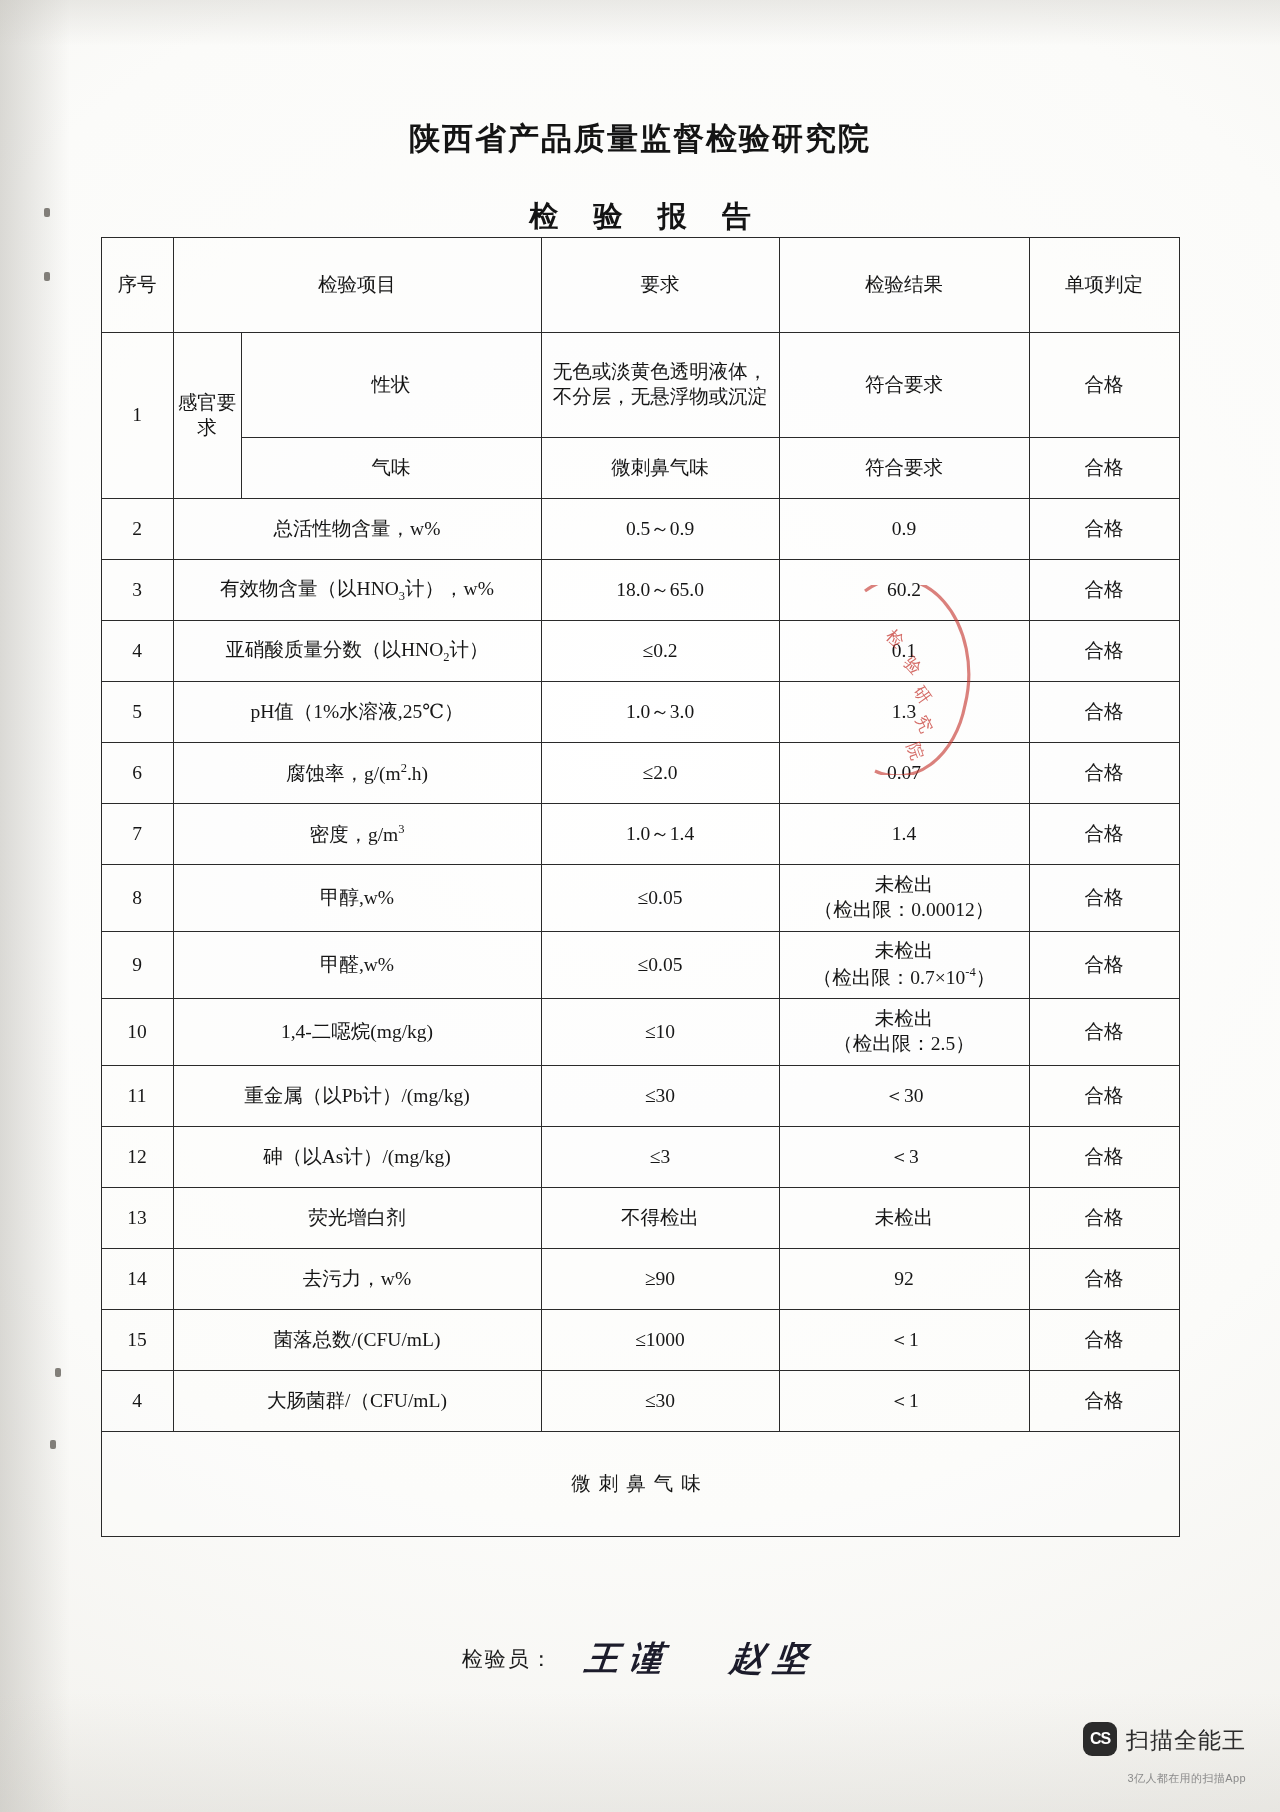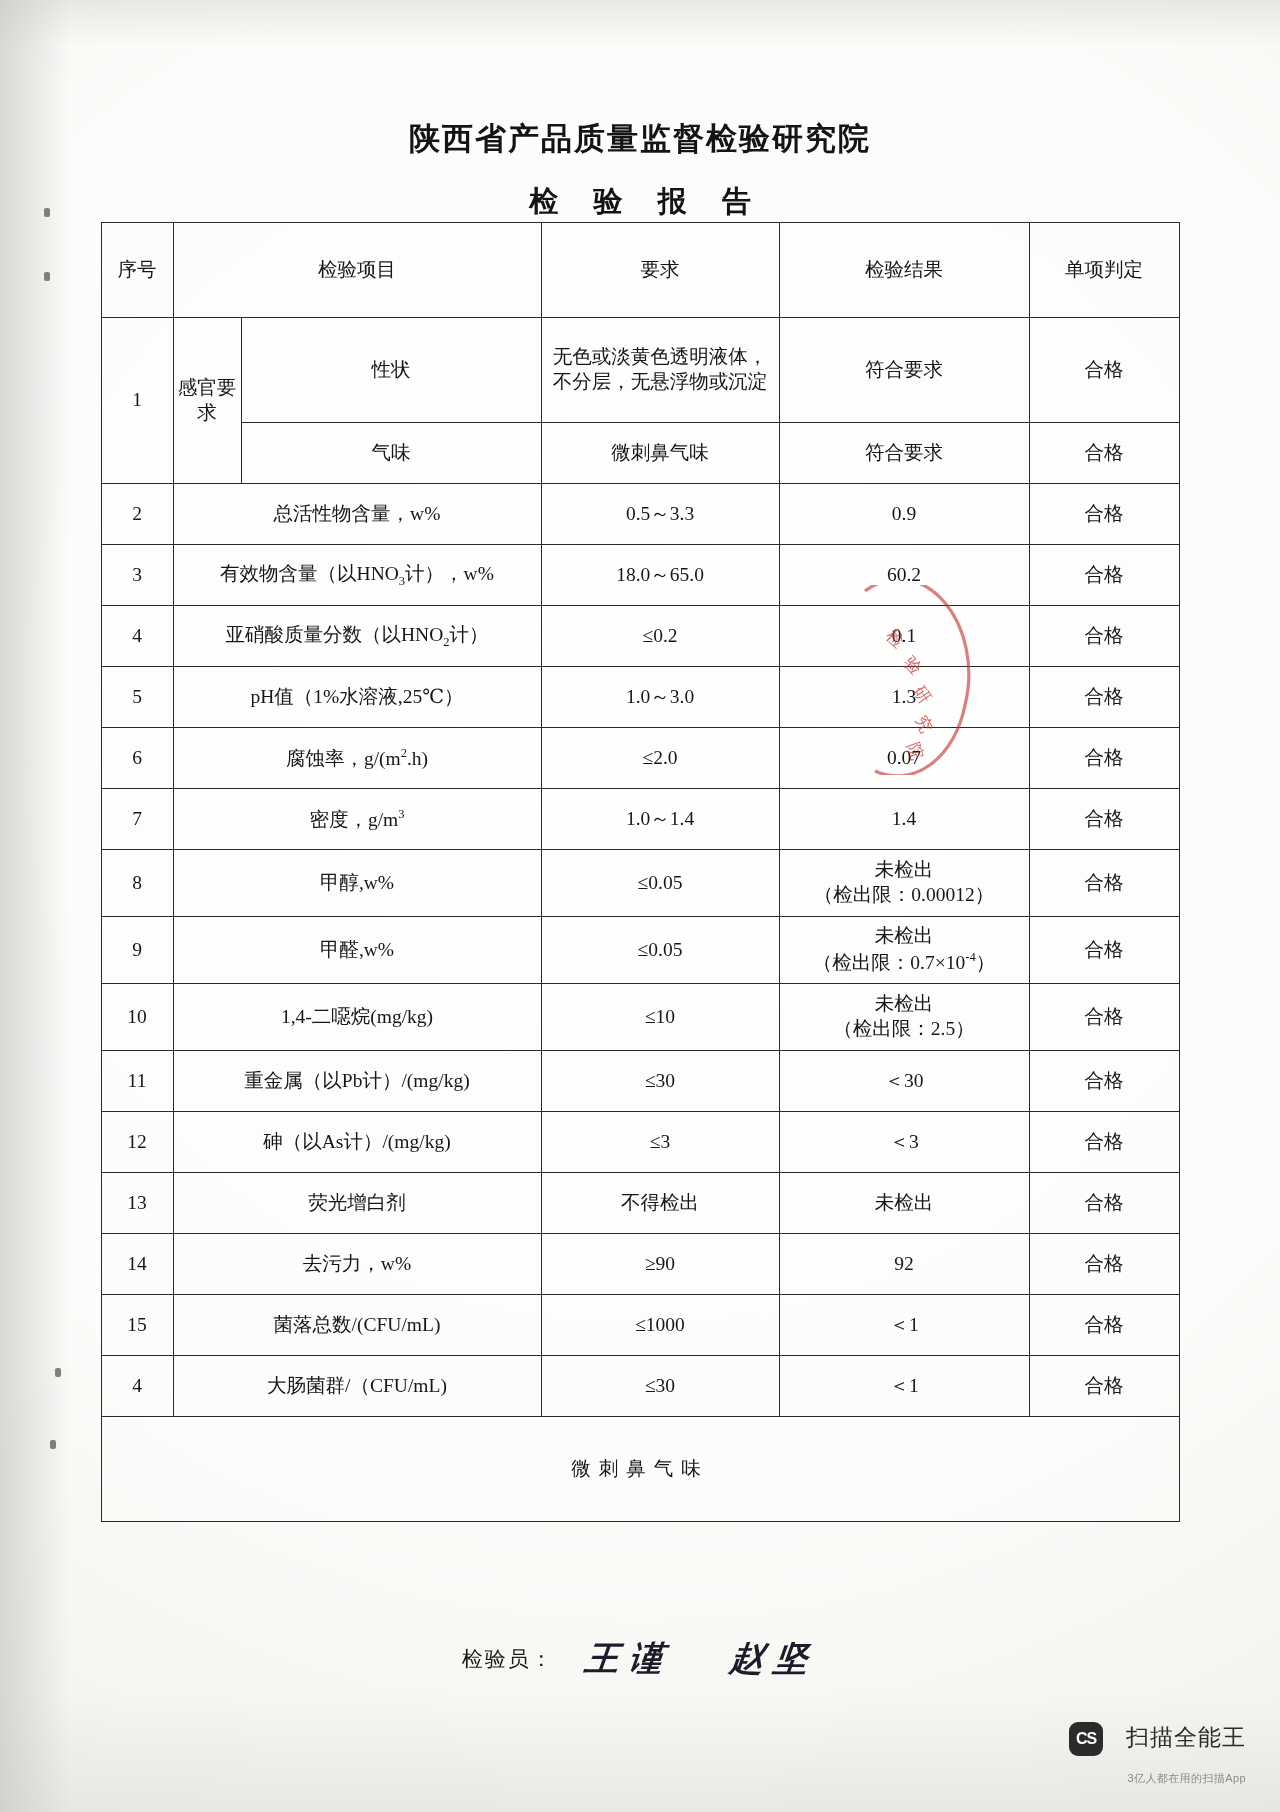--- a/index.html
+++ b/index.html
@@ -62,21 +62,21 @@
     font-weight: bold;
     letter-spacing: 2px;
     margin-top: 118px;
     color: #141414;
   }
   .title-sub {
     text-align: center;
     font-size: 29px;
     font-weight: bold;
     letter-spacing: 14px;
-    margin-top: 22px;
+    margin-top: 37px;
     padding-left: 14px;
     color: #141414;
   }
 
   .meta-row {
     position: relative;
     margin-top: 28px;
     height: 26px;
     padding: 0 110px 0 118px;
     font-size: 17px;
@@ -176,23 +176,23 @@
 
   
   .footer-brand {
     position: absolute;
     right: 34px;
     bottom: 26px;
     text-align: right;
   }
   .brand-line {
     display: flex;
-    align-items: flex-start;
+    align-items: flex-end;
     justify-content: flex-end;
-    gap: 23px;
+    gap: 9px;
   }
   .cs-badge {
     width: 34px; height: 34px;
     border-radius: 9px;
     background: #2b2b2b;
     color: #fff;
     font-family: "Liberation Sans", sans-serif;
     font-size: 16px;
     font-weight: bold;
     display: flex;
@@ -265,21 +265,21 @@
         <tr class="datarow">
           <td class="item">气味</td>
           <td class="req">微刺鼻气味</td>
           <td class="res">符合要求</td>
           <td class="verdict">合格</td>
         </tr>
 
         <tr class="datarow">
           <td class="idx">2</td>
           <td class="item" colspan="2">总活性物含量，w%</td>
-          <td class="req">0.5～3.3</td>
+          <td class="req">0.5～0.9</td>
           <td class="res">0.9</td>
           <td class="verdict">合格</td>
         </tr>
 
         <tr class="datarow">
           <td class="idx">3</td>
           <td class="item" colspan="2">有效物含量（以HNO<span class="sub">3</span>计），w%</td>
           <td class="req">18.0～65.0</td>
           <td class="res">60.2</td>
           <td class="verdict">合格</td>

